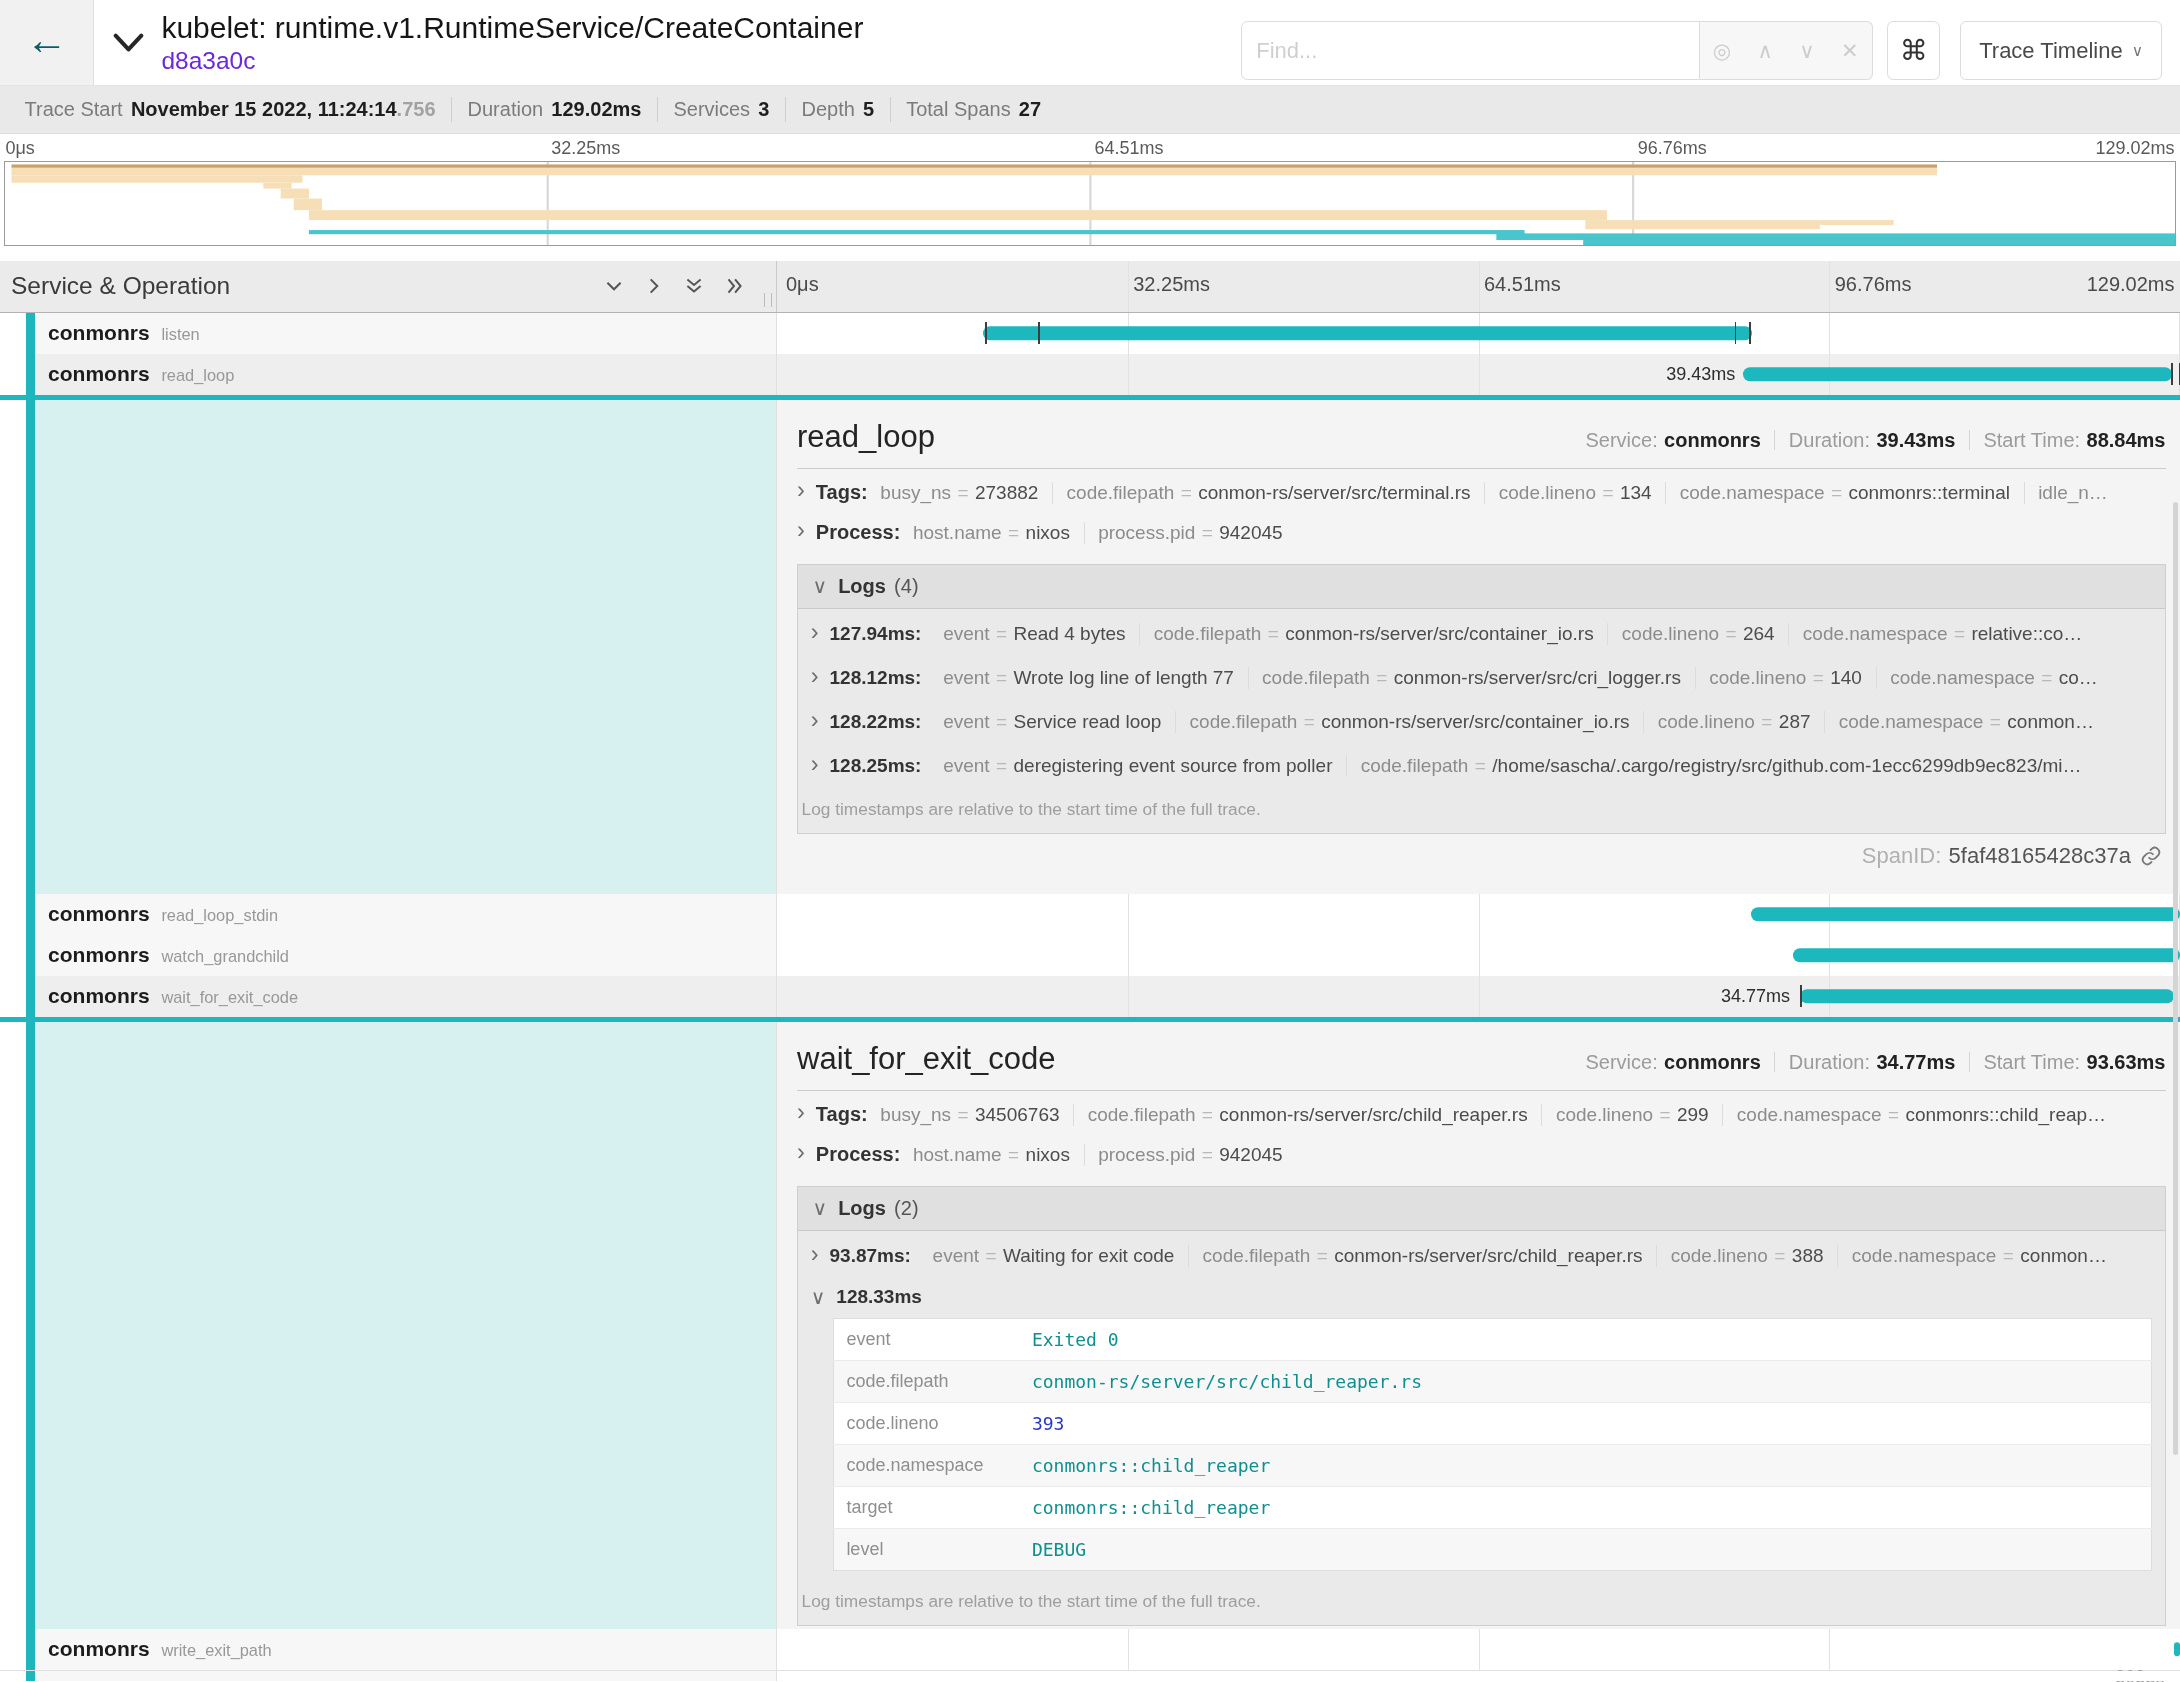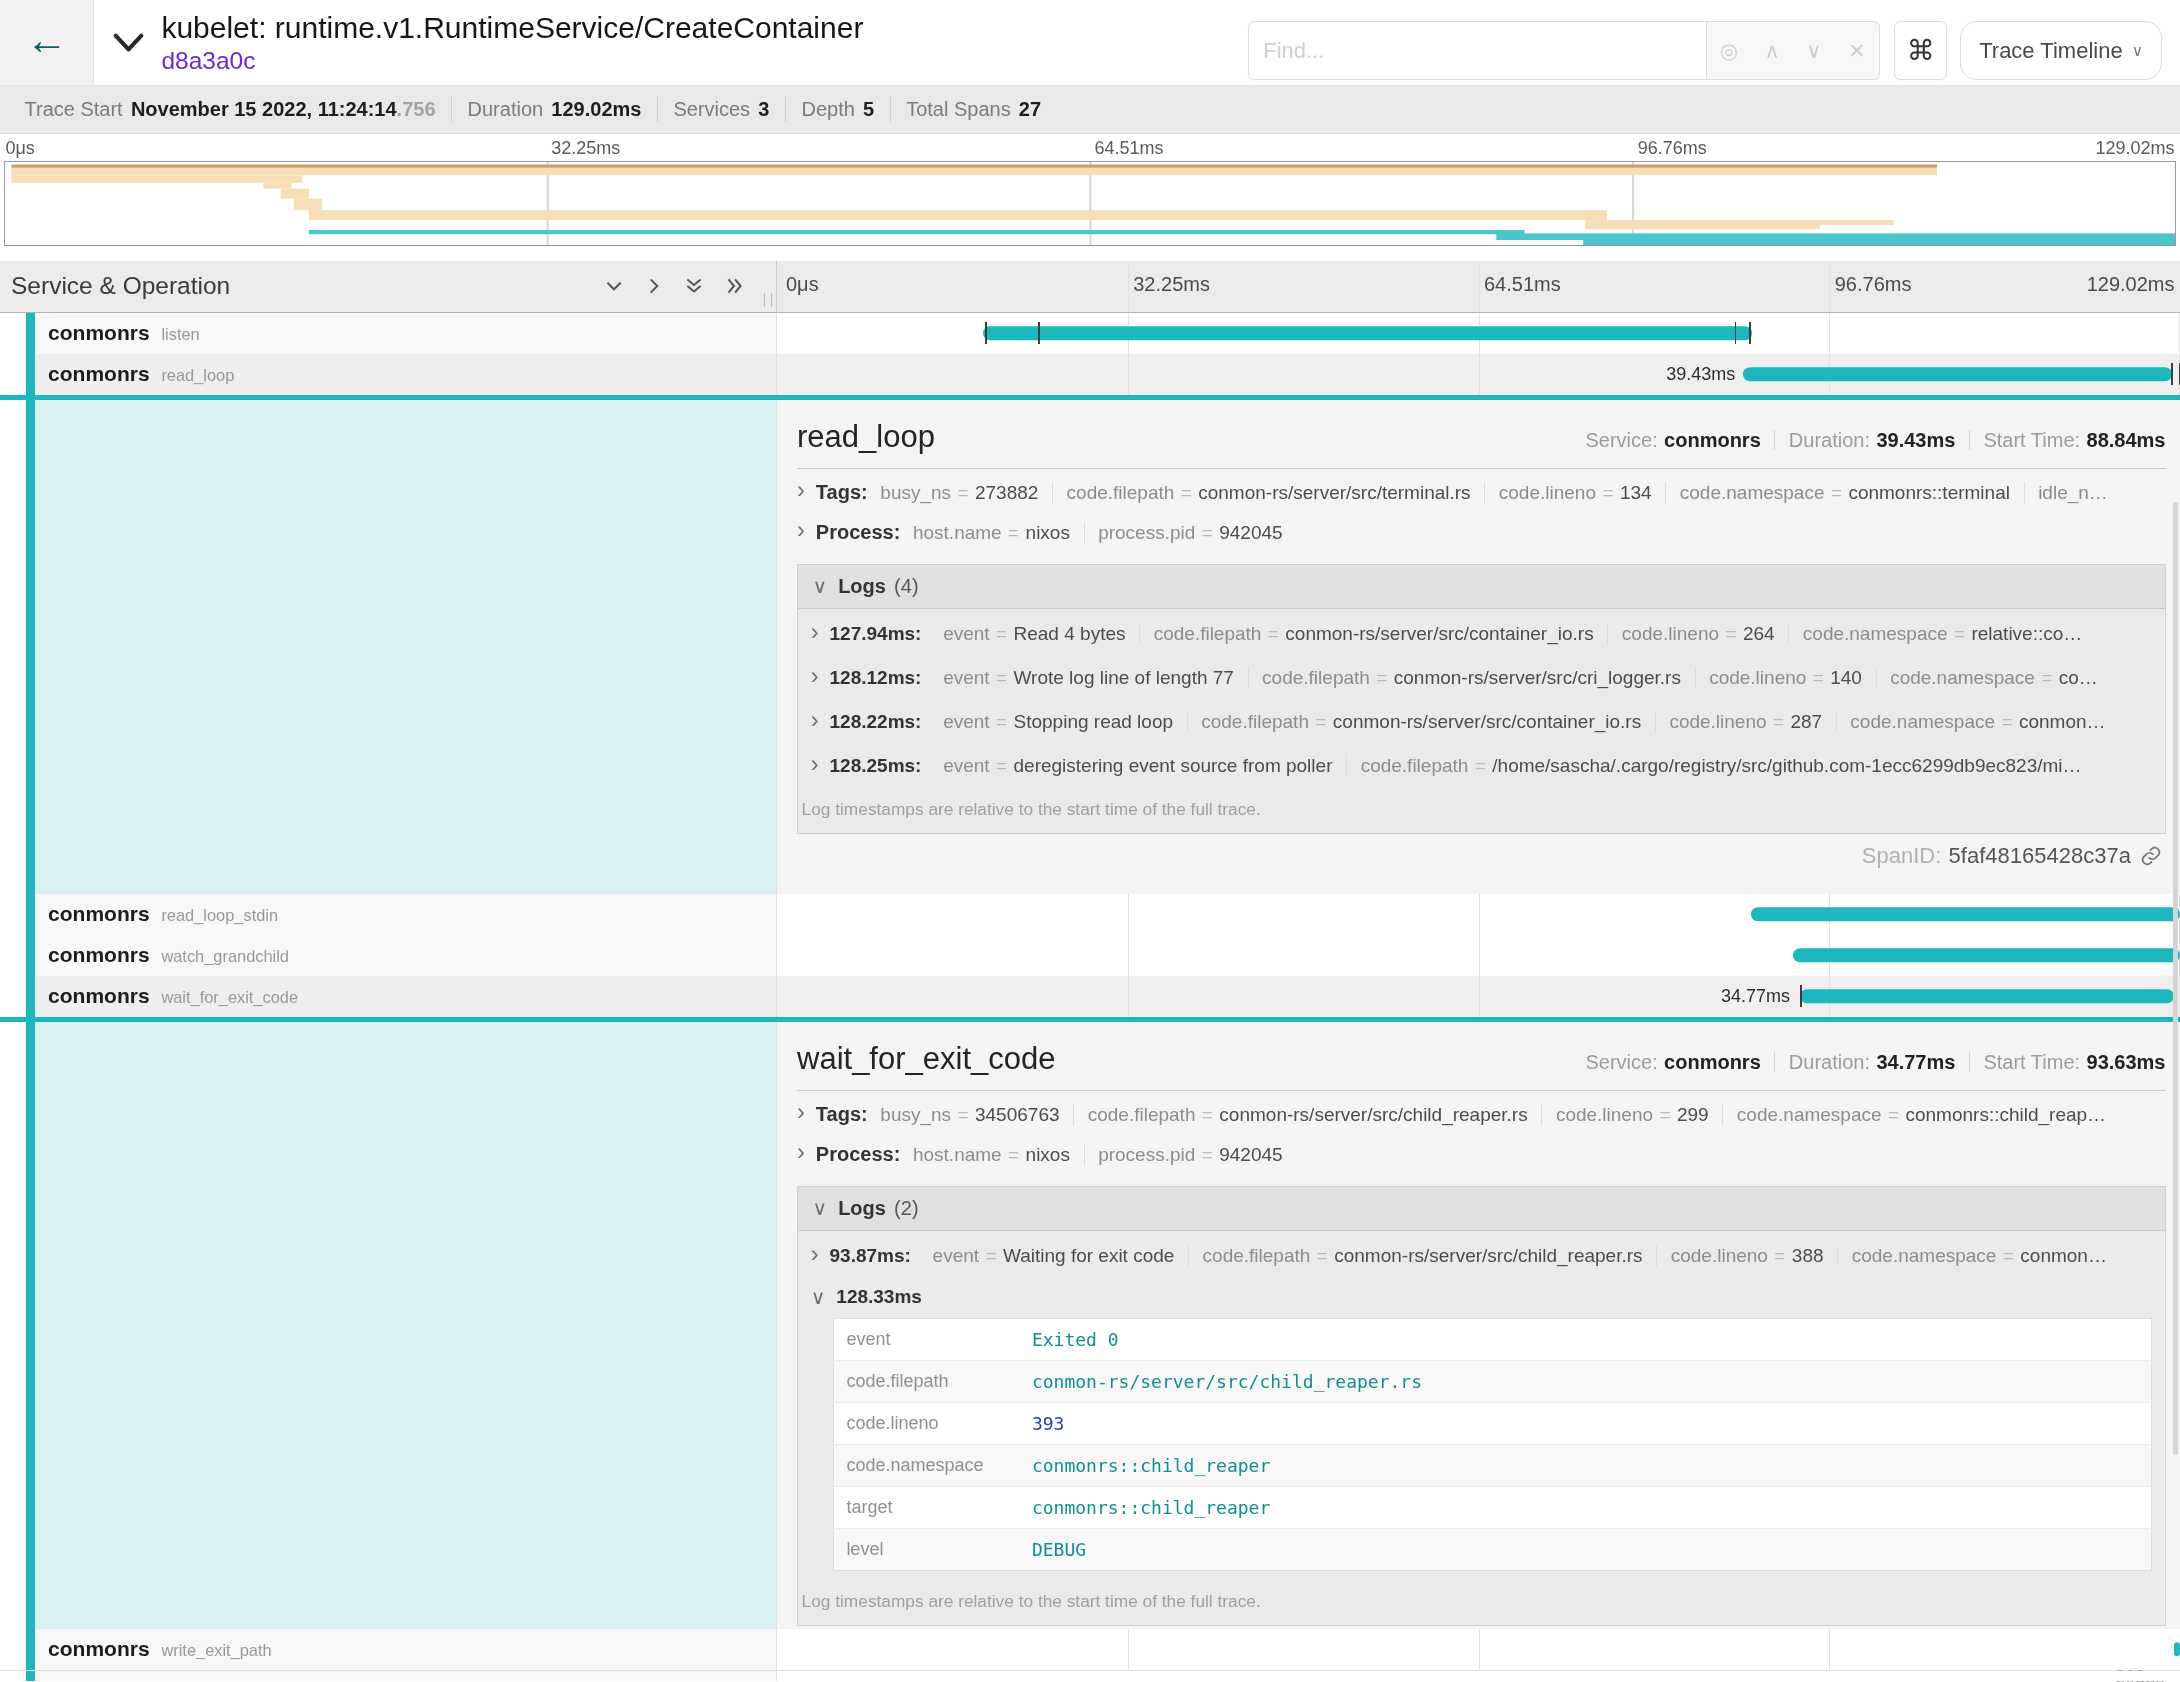--- a/index.html
+++ b/index.html
@@ -17,21 +17,21 @@
   .title-block{display:flex;flex-direction:column;justify-content:center;}
   .page-title{font-size:30px;color:#161616;font-weight:500;line-height:1.2;}
   .trace-id{font-size:24.5px;color:#6d28d9;font-weight:500;margin-top:1.8px;}
   .topbar-right{position:absolute;right:18px;top:21px;height:59px;display:flex;align-items:stretch;}
   .find-wrap{display:flex;}
   .find-input{width:459px;border:0.9px solid #dcdcdc;border-radius:6.4px 0 0 6.4px;padding:0 14.5px;font-size:22px;color:#444;outline:none;background:#fff;}
   .find-input::placeholder{color:#cfcfcf;}
   .find-controls{width:173px;background:#f7f7f7;border:0.9px solid #dcdcdc;border-left:none;border-radius:0 6.4px 6.4px 0;display:flex;align-items:center;justify-content:space-around;color:#cdcdcd;font-size:21px;}
   .find-controls span{line-height:1;}
   .cmd-btn{width:53px;margin-left:14.5px;background:#fff;border:0.9px solid #dcdcdc;border-radius:6.4px;font-size:28px;color:#333;display:flex;align-items:center;justify-content:center;}
-  .view-btn{margin-left:13px;background:#fff;border:0.9px solid #dcdcdc;border-radius:17px;font-size:22px;color:#4a4a4a;padding:0 18px;display:flex;align-items:center;gap:9px;}
+  .view-btn{margin-left:20px;background:#fff;border:0.9px solid #dcdcdc;border-radius:6px;font-size:22px;color:#4a4a4a;padding:0 18px;display:flex;align-items:center;gap:9px;}
   .view-caret{font-size:15.5px;color:#777;}
 
   
   .summary{height:48px;background:#e9e9e9;border-bottom:0.9px solid #dedede;display:flex;align-items:center;padding-left:9px;font-size:20px;}
   .sum-item{display:flex;align-items:center;padding:0 15.5px;border-right:0.9px solid #cfcfcf;height:24.5px;}
   .sum-item:last-child{border-right:none;}
   .sum-label{color:#7b7b7b;margin-right:8.2px;white-space:nowrap;}
   .sum-value{color:#1e1e1e;font-weight:bold;white-space:nowrap;}
   .sum-suffix{color:#a2a2a2;font-weight:bold;}
 
@@ -407,21 +407,21 @@
                 </span>
               </span>
             </div>
             <div class="log-row">
               <span class="chev sm">›</span>
               <span class="log-time">128.22ms:</span>
               <span class="kv-list">
                 <span class="kv-item">
                   <span class="kv-k">event</span>
                   <span class="kv-eq">=</span>
-                  <span class="kv-v">Stopping read loop</span>
+                  <span class="kv-v">Service read loop</span>
                 </span>
                 <span class="kv-item">
                   <span class="kv-k">code.filepath</span>
                   <span class="kv-eq">=</span>
                   <span class="kv-v">conmon-rs/server/src/container_io.rs</span>
                 </span>
                 <span class="kv-item">
                   <span class="kv-k">code.lineno</span>
                   <span class="kv-eq">=</span>
                   <span class="kv-v">287</span>

